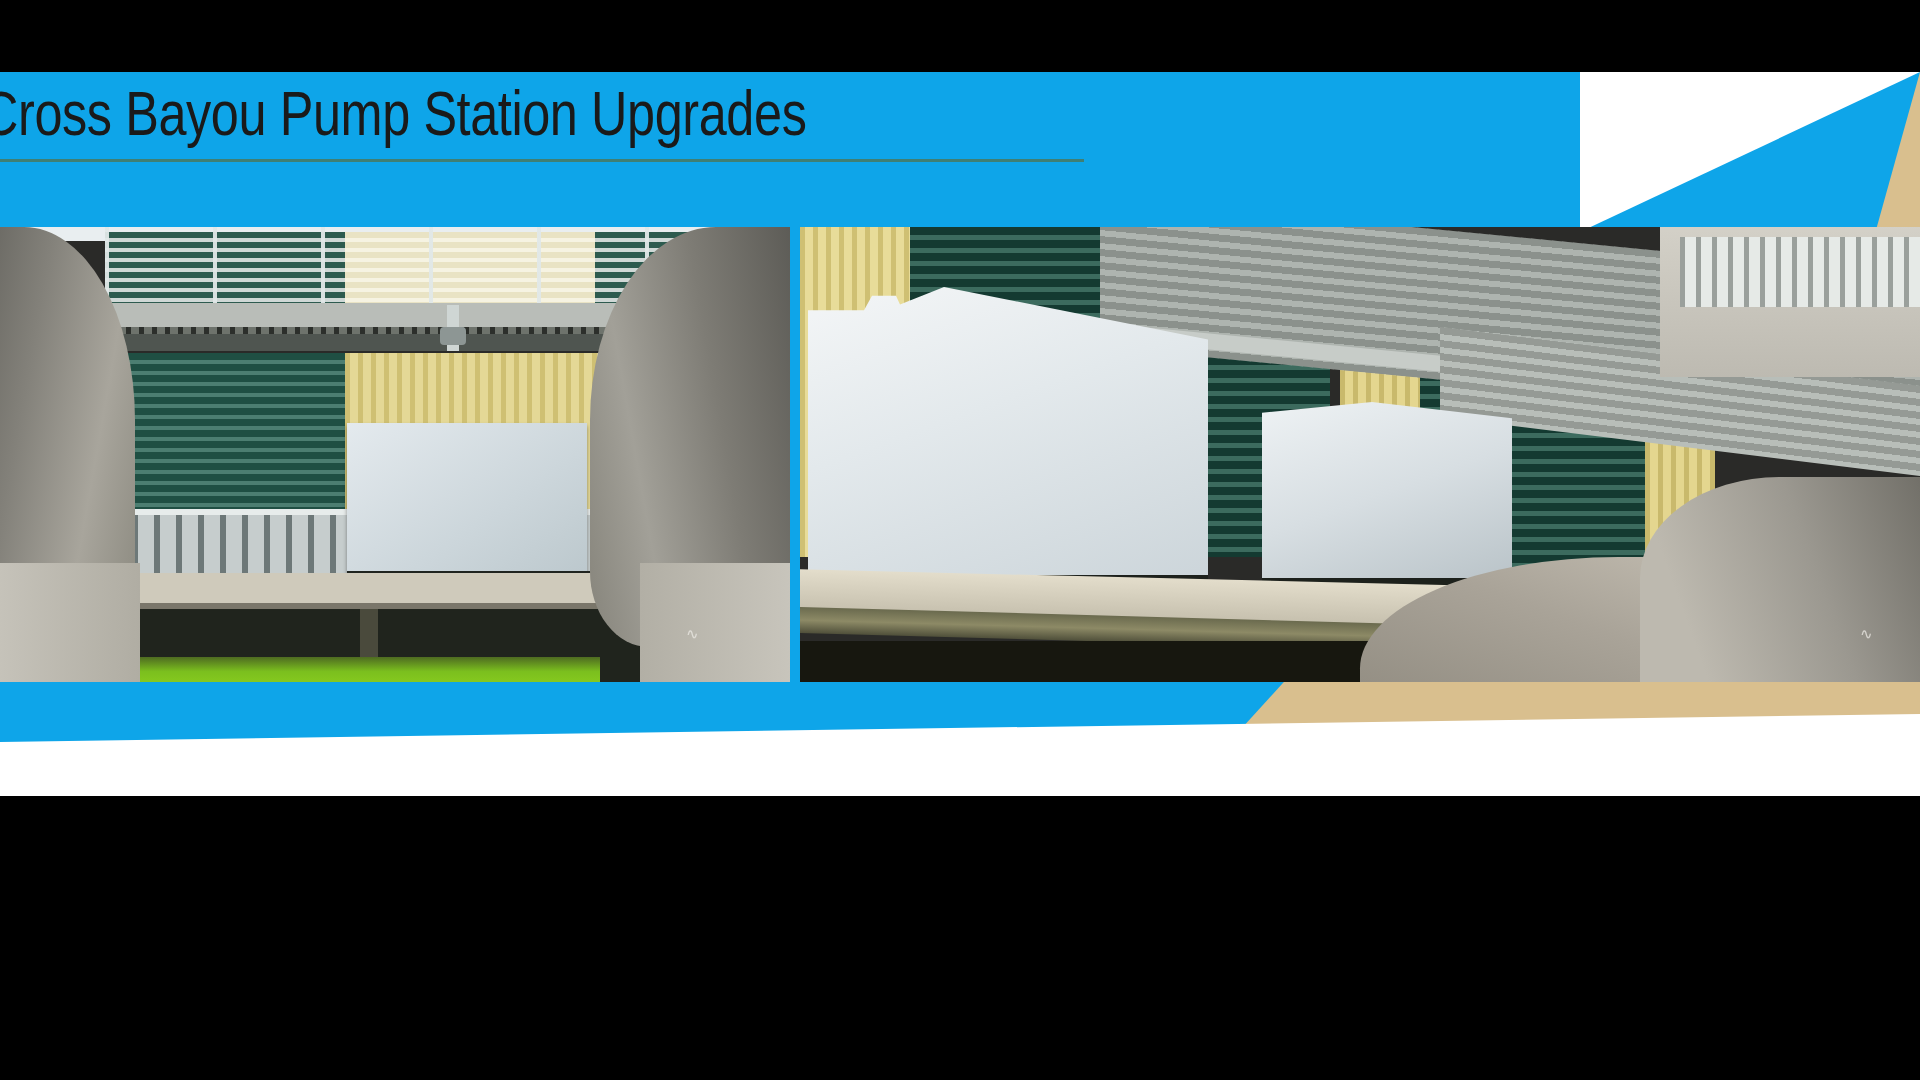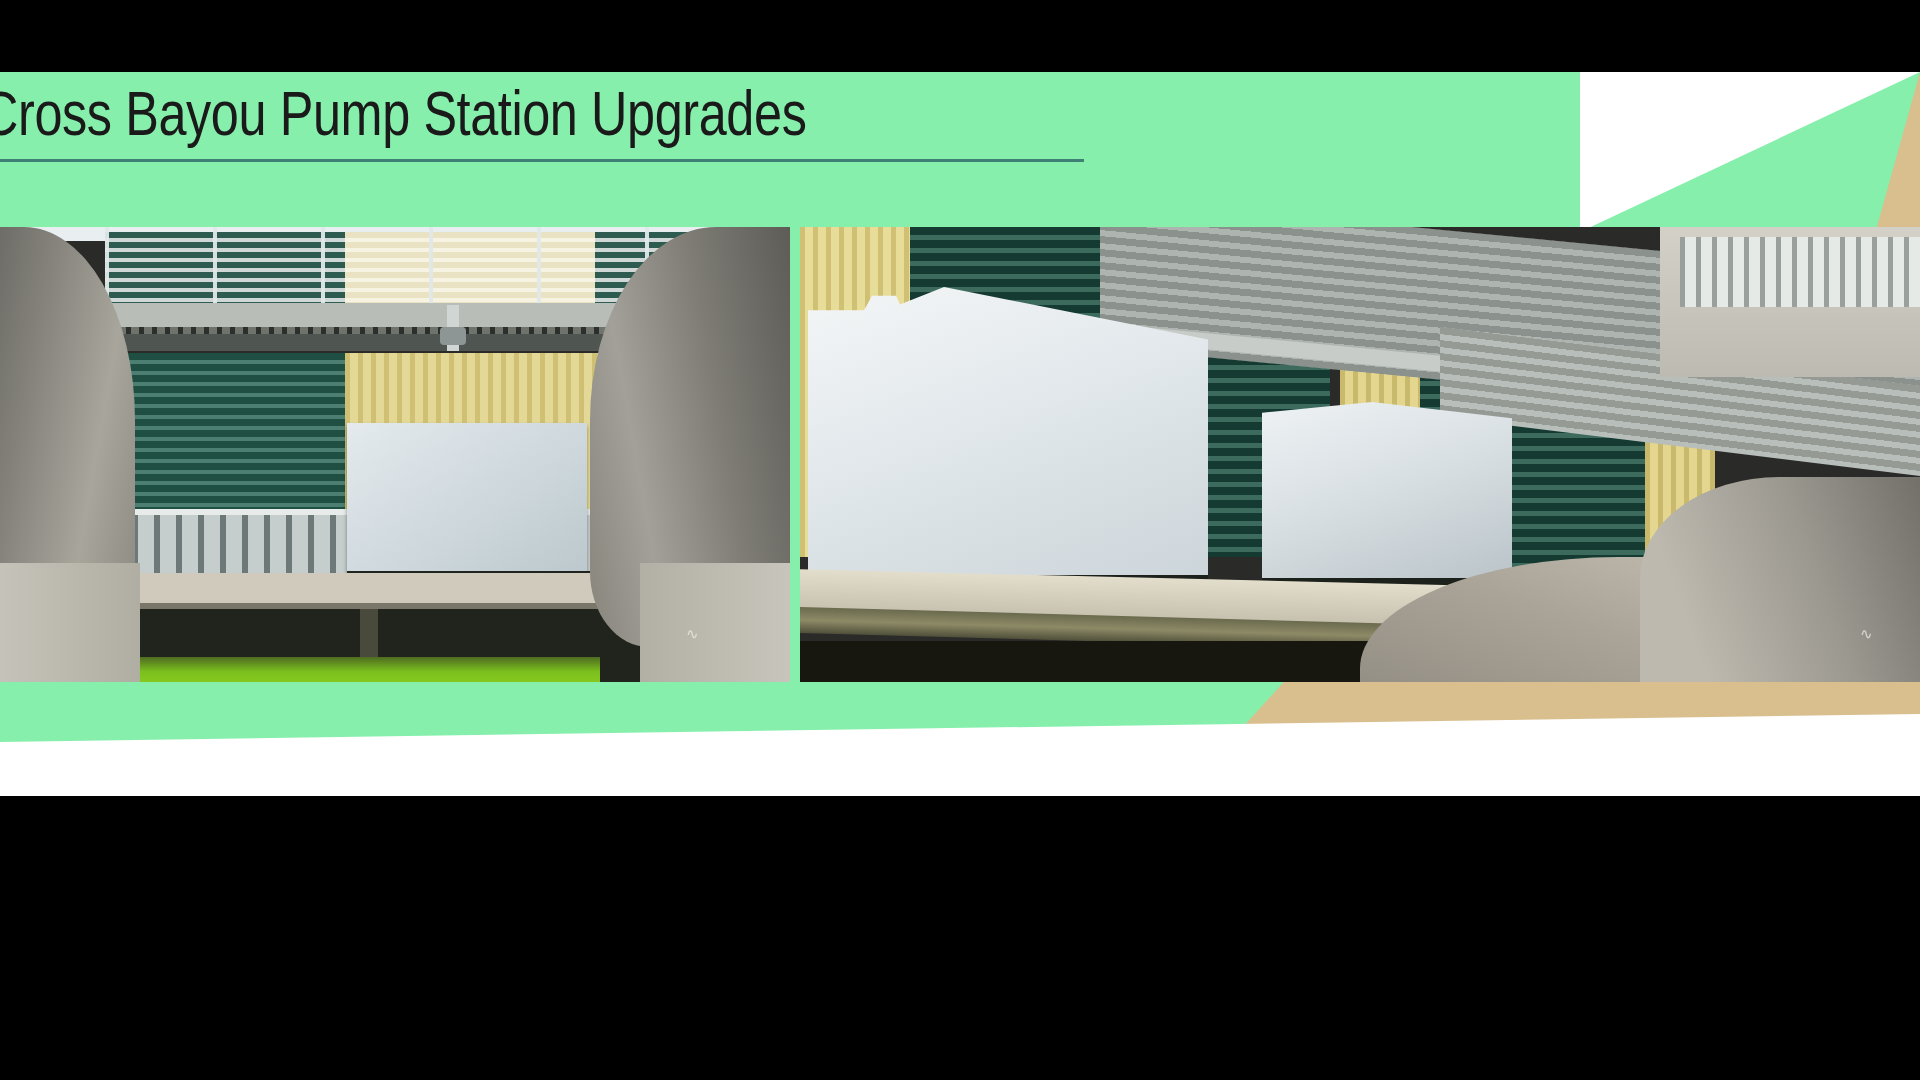--- a/index.html
+++ b/index.html
@@ -6,21 +6,21 @@
   body{width:1920px;height:1080px;overflow:hidden;font-family:"Liberation Sans",sans-serif;}
 
   #frame{position:relative;width:1920px;height:1080px;background:#000;overflow:hidden;}
 
   
   .letterbox{position:absolute;left:0;width:1920px;background:#000;z-index:40;}
   #bar-top{top:0;height:72px;}
   #bar-bottom{top:820px;height:260px;}
 
   
-  #slide{position:absolute;left:0;top:72px;width:1920px;height:724px;background:#86efac;overflow:hidden;}
+  #slide{position:absolute;left:0;top:72px;width:1920px;height:724px;background:#0ea5e9;overflow:hidden;}
 
   
   #deco-tan-top{position:absolute;right:0;top:0;width:330px;height:640px;
       background:#d9bf8e;
       clip-path:polygon(100% 0, 100% 100%, 46% 100%, 100% 0);
       z-index:3;}
   
   #deco-white-top{position:absolute;right:0;top:0;width:340px;height:160px;background:#ffffff;
       clip-path:polygon(0 0, 100% 0, 0 100%);z-index:4;}
 

